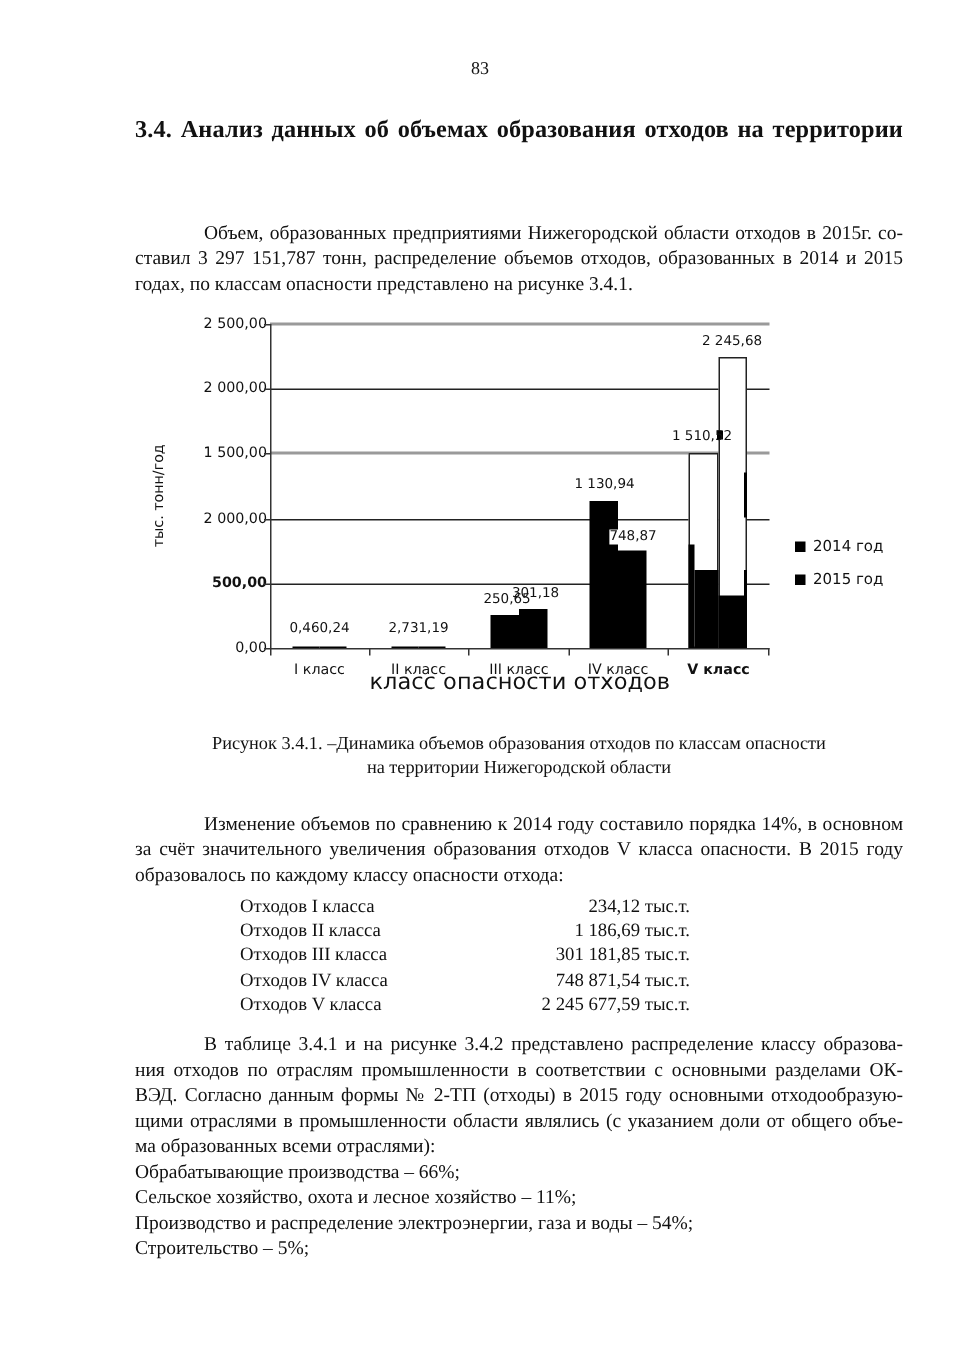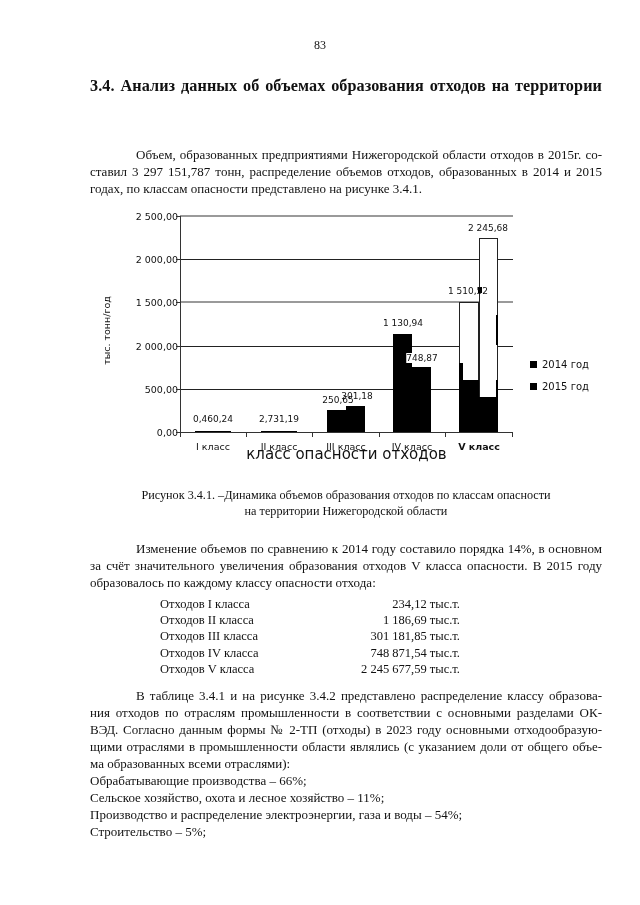--- a/index.html
+++ b/index.html
@@ -52,21 +52,21 @@
   <span class="jl">ставил 3 297 151,787 тонн, распределение объемов отходов, образованных в 2014 и 2015</span>
   <span class="il">годах, по классам опасности представлено на рисунке 3.4.1.</span>
 </div>
 
 <div class="abs chart">
 
   <div class="ytick" style="top:11px;">2 500,00</div>
   <div class="ytick" style="top:54px;">2 000,00</div>
   <div class="ytick" style="top:97px;">1 500,00</div>
   <div class="ytick" style="top:141px;">2 000,00</div>
-  <div class="ytick" style="top:184px;">500,00</div>
+  <div class="ytick" style="top:184px;font-weight:bold;">500,00</div>
   <div class="ytick" style="top:227px;">0,00</div>
 
   <div class="ytitle">тыс. тонн/год</div>
 
   <div class="gridline grey" style="top:10px;"></div>
   <div class="gridline" style="top:54px;"></div>
   <div class="gridline grey" style="top:96px;"></div>
   <div class="gridline" style="top:141px;"></div>
   <div class="gridline" style="top:184px;"></div>
 
@@ -164,21 +164,21 @@
   </div>
   <div class="row">
     <span>Отходов V класса</span>
     <span>2 245 677,59 тыс.т.</span>
   </div>
 </div>
 
 <div class="abs para" style="top:687px;">
   <span class="jl indent">В таблице 3.4.1 и на рисунке 3.4.2 представлено распределение классу образова-</span>
   <span class="jl">ния отходов по отраслям промышленности в соответствии с основными разделами ОК-</span>
-  <span class="jl">ВЭД. Согласно данным формы № 2-ТП (отходы) в 2023 году основными отходообразую-</span>
+  <span class="jl">ВЭД. Согласно данным формы № 2-ТП (отходы) в 2015 году основными отходообразую-</span>
   <span class="jl">щими отраслями в промышленности области являлись (с указанием доли от общего объе-</span>
   <span class="il">ма образованных всеми отраслями):</span>
 </div>
 
 <div class="abs para" style="top:772px;">
   <span class="il">Обрабатывающие производства – 66%;</span>
   <span class="il">Сельское хозяйство, охота и лесное хозяйство – 11%;</span>
   <span class="il">Производство и распределение электроэнергии, газа и воды – 54%;</span>
   <span class="il">Строительство – 5%;</span>
 </div>

